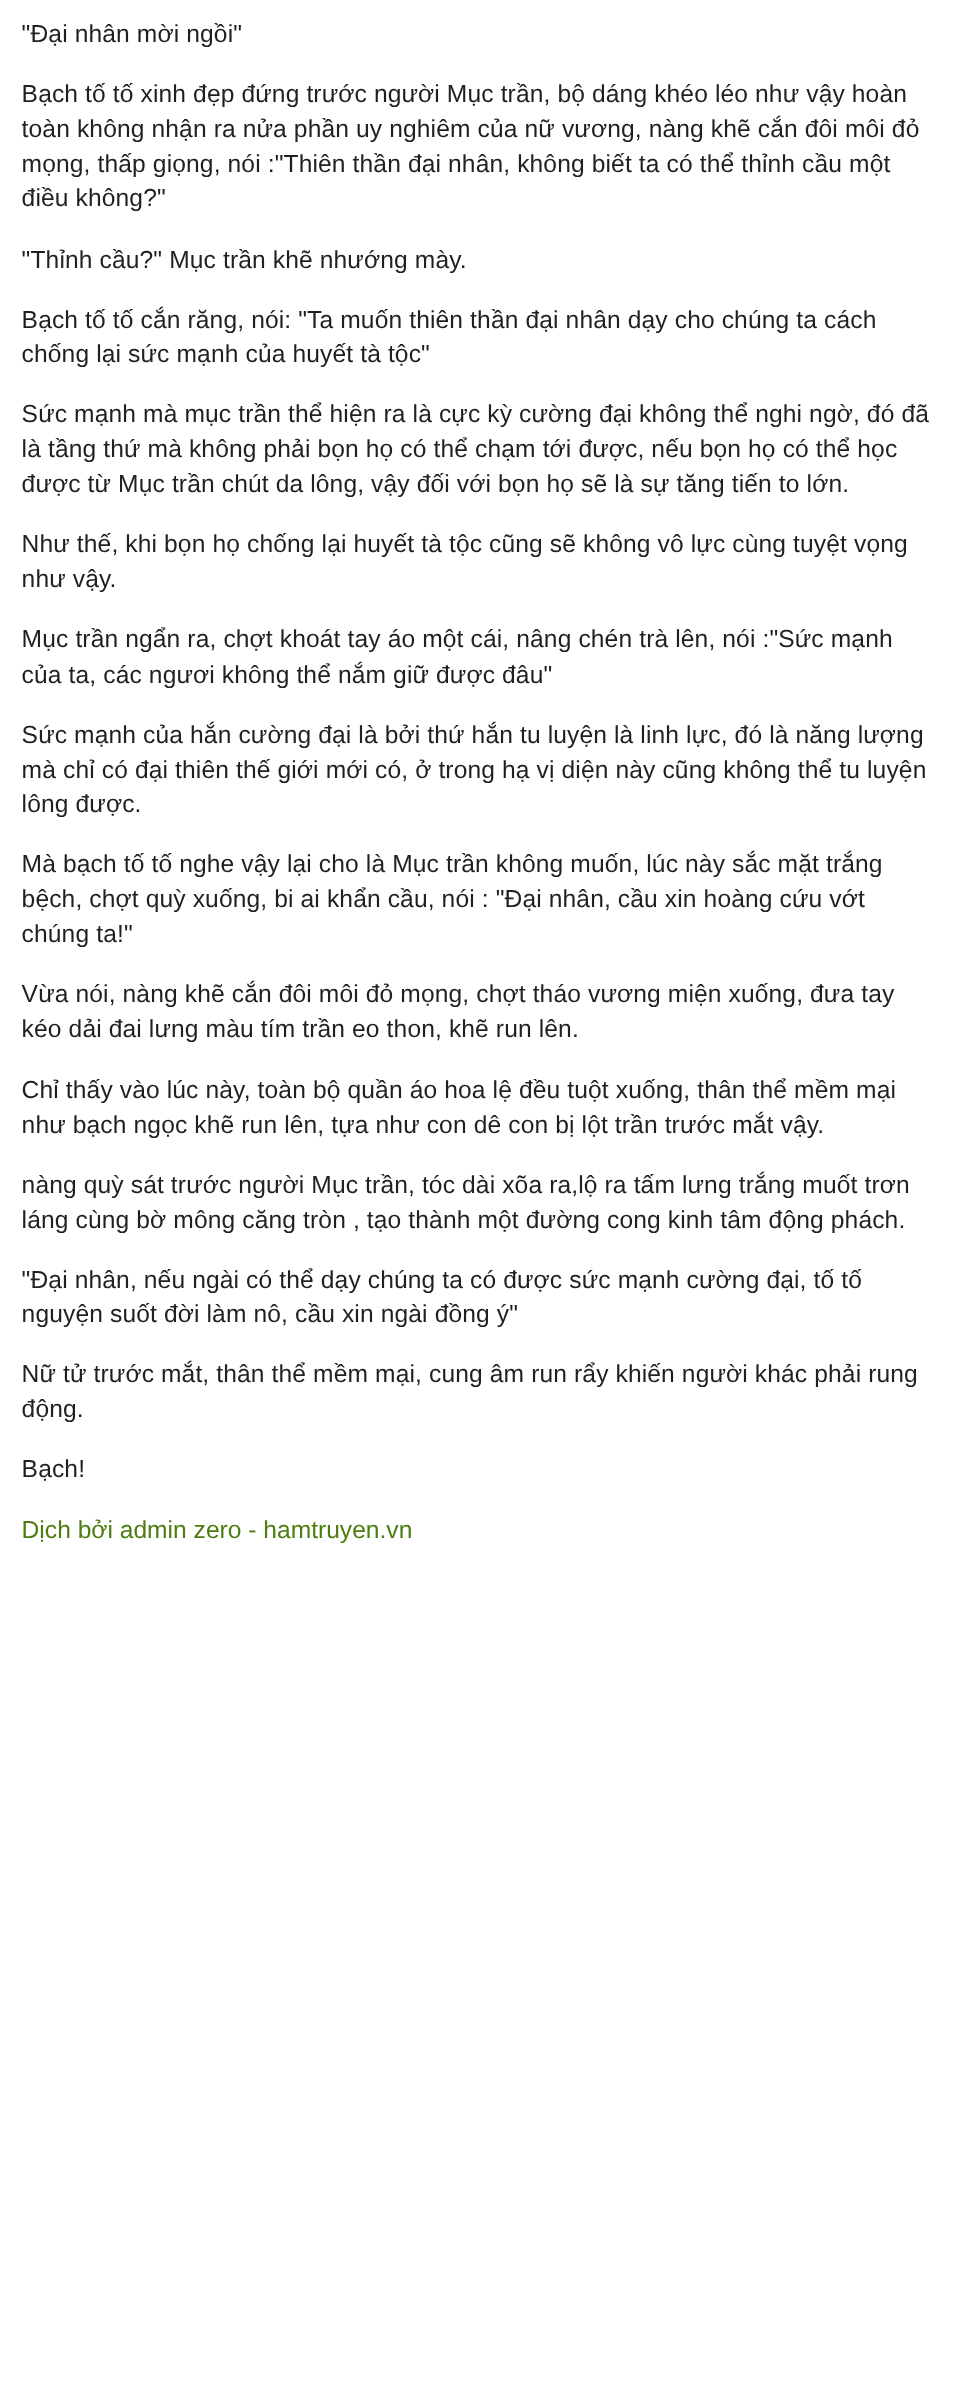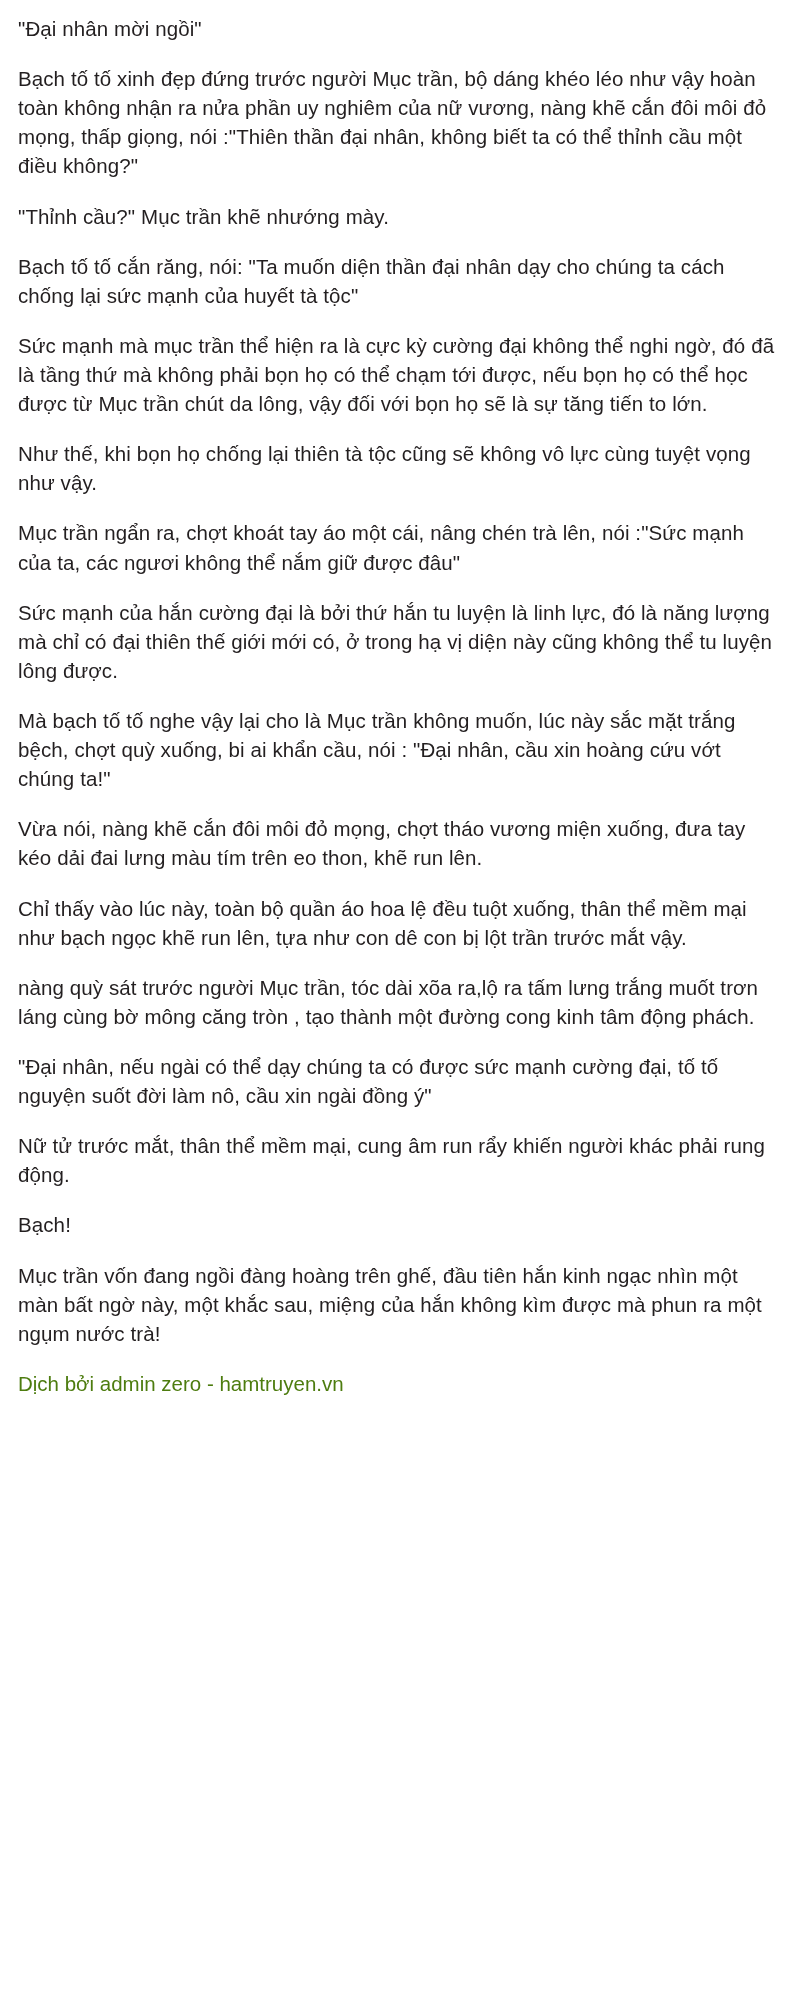--- a/index.html
+++ b/index.html
@@ -46,32 +46,31 @@
 </style>
 </head>
 <body>
 
 <div class="page">
   <div class="content">
 
     <p class="para">"Đại nhân mời ngồi"</p>
     <p class="para">Bạch tố tố xinh đẹp đứng trước người Mục trần, bộ dáng khéo léo như vậy hoàn toàn không nhận ra nửa phần uy nghiêm của nữ vương, nàng khẽ cắn đôi môi đỏ mọng, thấp giọng, nói :"Thiên thần đại nhân, không biết ta có thể thỉnh cầu một điều không?"</p>
     <p class="para">"Thỉnh cầu?" Mục trần khẽ nhướng mày.</p>
-    <p class="para">Bạch tố tố cắn răng, nói: "Ta muốn diện thần đại nhân dạy cho chúng ta cách chống lại sức mạnh của huyết tà tộc"</p>
+    <p class="para">Bạch tố tố cắn răng, nói: "Ta muốn thiên thần đại nhân dạy cho chúng ta cách chống lại sức mạnh của huyết tà tộc"</p>
     <p class="para">Sức mạnh mà mục trần thể hiện ra là cực kỳ cường đại không thể nghi ngờ, đó đã là tầng thứ mà không phải bọn họ có thể chạm tới được, nếu bọn họ có thể học được từ Mục trần chút da lông, vậy đối với bọn họ sẽ là sự tăng tiến to lớn.</p>
-    <p class="para">Như thế, khi bọn họ chống lại thiên tà tộc cũng sẽ không vô lực cùng tuyệt vọng như vậy.</p>
+    <p class="para">Như thế, khi bọn họ chống lại huyết tà tộc cũng sẽ không vô lực cùng tuyệt vọng như vậy.</p>
     <p class="para">Mục trần ngẩn ra, chợt khoát tay áo một cái, nâng chén trà lên, nói :"Sức mạnh của ta, các ngươi không thể nắm giữ được đâu"</p>
     <p class="para">Sức mạnh của hắn cường đại là bởi thứ hắn tu luyện là linh lực, đó là năng lượng mà chỉ có đại thiên thế giới mới có, ở trong hạ vị diện này cũng không thể tu luyện lông được.</p>
     <p class="para">Mà bạch tố tố nghe vậy lại cho là Mục trần không muốn, lúc này sắc mặt trắng bệch, chợt quỳ xuống, bi ai khẩn cầu, nói : "Đại nhân, cầu xin hoàng cứu vớt chúng ta!"</p>
-    <p class="para">Vừa nói, nàng khẽ cắn đôi môi đỏ mọng, chợt tháo vương miện xuống, đưa tay kéo dải đai lưng màu tím trên eo thon, khẽ run lên.</p>
+    <p class="para">Vừa nói, nàng khẽ cắn đôi môi đỏ mọng, chợt tháo vương miện xuống, đưa tay kéo dải đai lưng màu tím trần eo thon, khẽ run lên.</p>
     <p class="para">Chỉ thấy vào lúc này, toàn bộ quần áo hoa lệ đều tuột xuống, thân thể mềm mại như bạch ngọc khẽ run lên, tựa như con dê con bị lột trần trước mắt vậy.</p>
     <p class="para">nàng quỳ sát trước người Mục trần, tóc dài xõa ra,lộ ra tấm lưng trắng muốt trơn láng cùng bờ mông căng tròn , tạo thành một đường cong kinh tâm động phách.</p>
     <p class="para">"Đại nhân, nếu ngài có thể dạy chúng ta có được sức mạnh cường đại, tố tố nguyện suốt đời làm nô, cầu xin ngài đồng ý"</p>
     <p class="para">Nữ tử trước mắt, thân thể mềm mại, cung âm run rẩy khiến người khác phải rung động.</p>
     <p class="para">Bạch!</p>
-    <p class="para">Mục trần vốn đang ngồi đàng hoàng trên ghế, đầu tiên hắn kinh ngạc nhìn một màn bất ngờ này, một khắc sau, miệng của hắn không kìm được mà phun ra một ngụm nước trà!</p>
 
     <div class="credit-block">
       <p class="credit-line">Dịch bởi admin zero - hamtruyen.vn</p>
     </div>
 
   </div>
 </div>
 
 </body></html>

